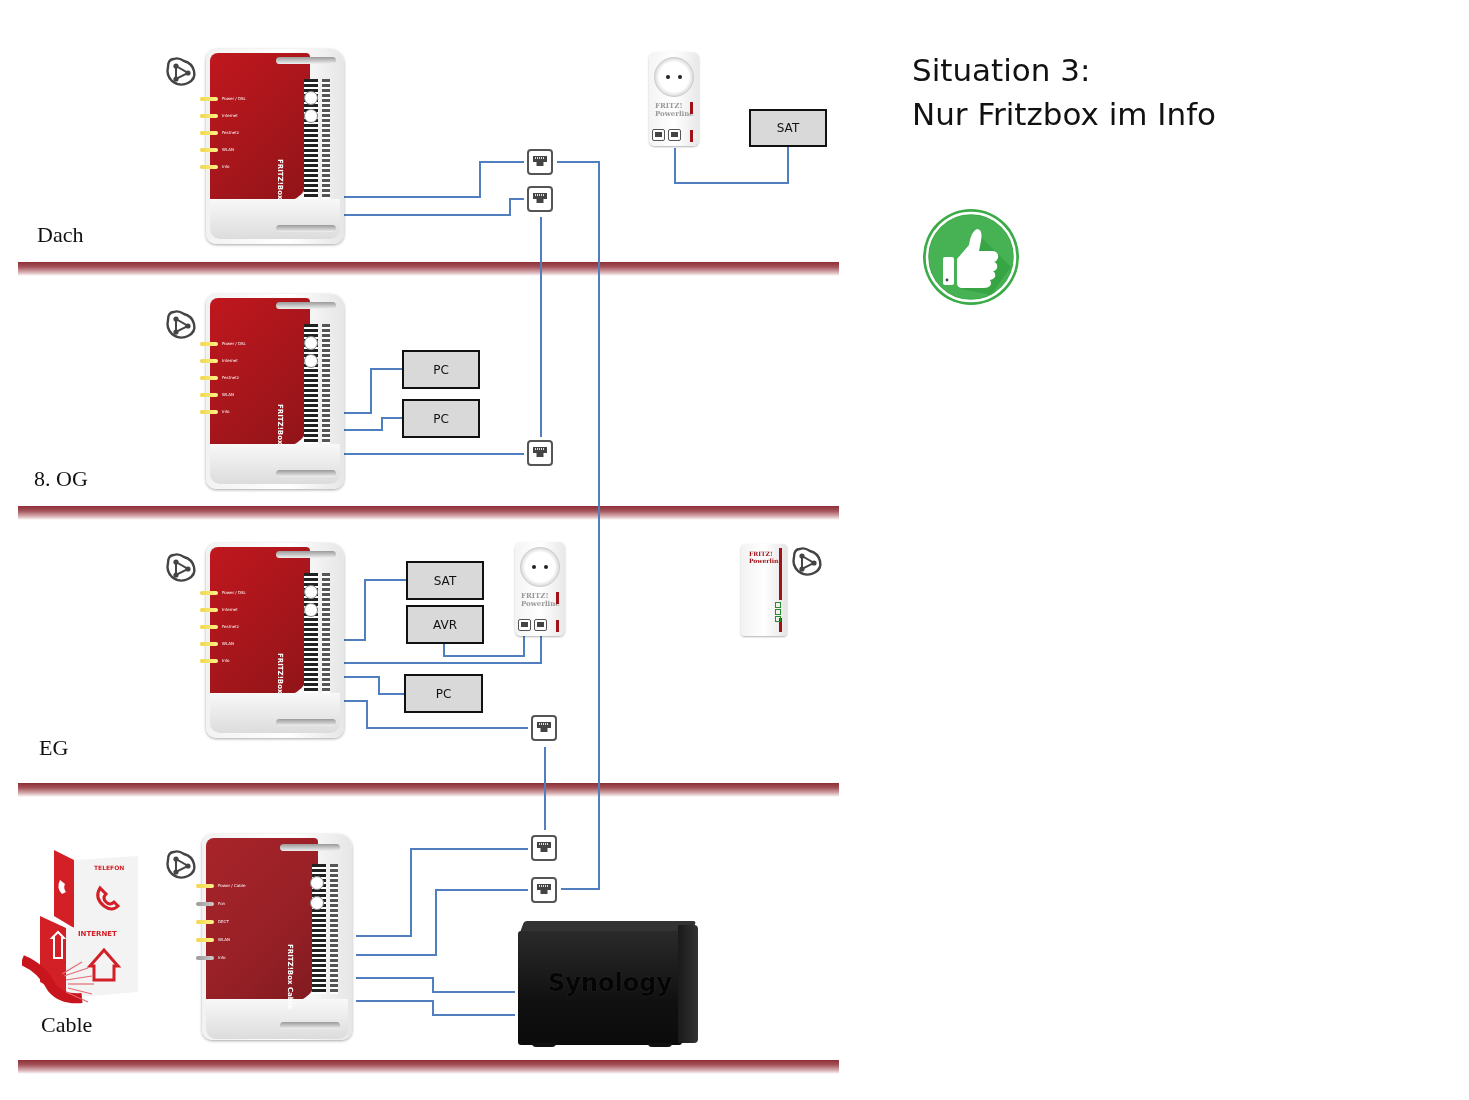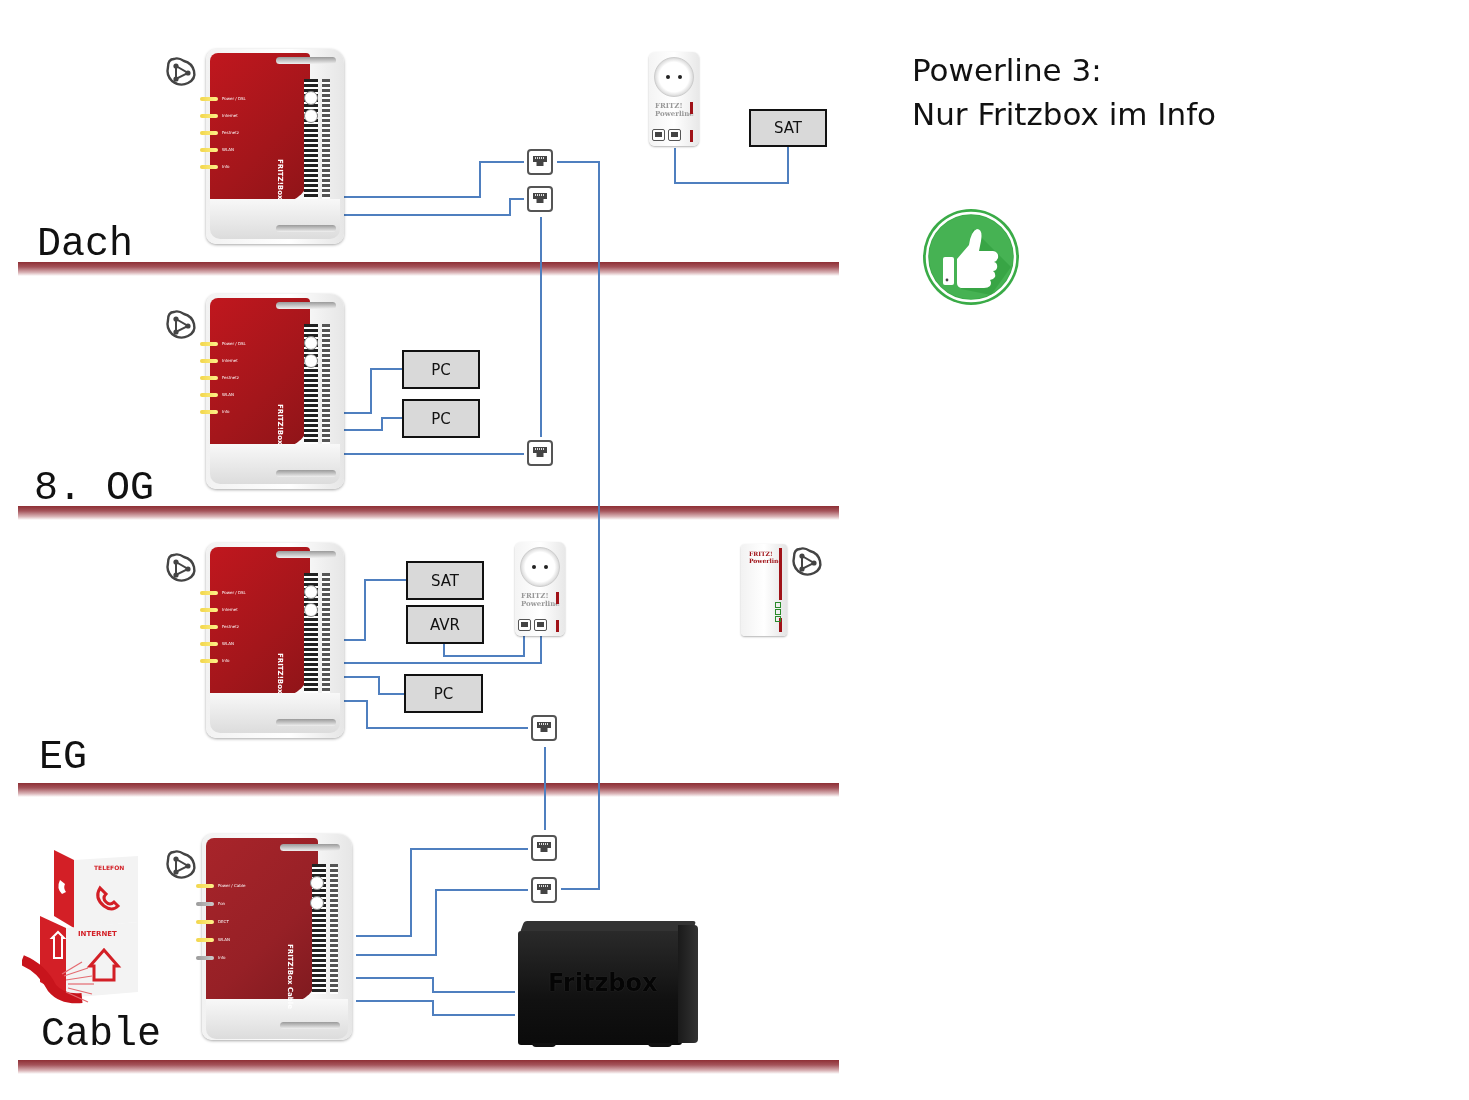--- a/index.html
+++ b/index.html
@@ -1,23 +1,23 @@
 <!DOCTYPE html>
 <html><head>
 <meta charset="utf-8">
 <style>
   html,body{margin:0;padding:0;background:#ffffff;}
   body{width:1469px;height:1100px;position:relative;overflow:hidden;font-family:"DejaVu Sans","Liberation Sans",sans-serif;}
   .abs{position:absolute;}
-  .floor-label{position:absolute;font-size:40px;color:#111;font-family:Liberation Mono, monospace;}
+  .floor-label{position:absolute;font-size:22px;color:#111;font-family:Liberation Serif, serif;}
   .divider{position:absolute;left:18px;width:821px;height:14px;
     background:linear-gradient(to bottom,#8e2f35 0%,#a4535a 35%,#d9b3b6 75%,#ffffff 100%);}
   .title{position:absolute;left:912px;font-size:31px;color:#111;font-family:"DejaVu Sans",sans-serif;line-height:44px;}
   .device-box{position:absolute;background:#d9d9d9;border:2px solid #111;box-sizing:border-box;
-    font-size:15px;color:#111;display:flex;align-items:center;justify-content:center;font-family:"DejaVu Sans",sans-serif;}
+    font-size:12px;color:#111;display:flex;align-items:center;justify-content:center;font-family:"DejaVu Sans",sans-serif;}
   .lines{position:absolute;left:0;top:0;width:1469px;height:1100px;pointer-events:none;}
   
   .router{position:absolute;width:138px;height:195px;}
   .router .body{position:absolute;left:0;top:0;width:138px;height:195px;border-radius:10px 14px 10px 10px;
     background:linear-gradient(90deg,#f2f2f2 0%,#ffffff 60%,#e6e6e6 100%);box-shadow:0 1px 3px rgba(0,0,0,.35);}
   .router .red{position:absolute;left:4px;top:4px;width:100px;height:150px;border-radius:8px 4px 30px 4px;
     background:linear-gradient(135deg,#c0171e 0%,#a3161b 60%,#8e1418 100%);}
   .router .bottom{position:absolute;left:4px;top:150px;width:130px;height:40px;border-radius:0 0 10px 10px;
     background:linear-gradient(180deg,#f8f8f8,#dcdcdc);}
   .router .handle{position:absolute;left:70px;width:60px;height:7px;border-radius:6px;
@@ -68,21 +68,21 @@
 <div class="floor-label" style="left:37px;top:222px;">Dach</div>
 <div class="floor-label" style="left:34px;top:466px;">8. OG</div>
 <div class="floor-label" style="left:39px;top:735px;">EG</div>
 <div class="floor-label" style="left:41px;top:1012px;">Cable</div>
 
 <div class="divider" style="top:262px;"></div>
 <div class="divider" style="top:506px;"></div>
 <div class="divider" style="top:783px;"></div>
 <div class="divider" style="top:1060px;"></div>
 
-<div class="title" style="top:48px;">Powerline 3:</div>
+<div class="title" style="top:48px;">Situation 3:</div>
 <div class="title" style="top:92px;">Nur Fritzbox im Info</div>
 
 <div class="abs" style="left:921px;top:207px;width:100px;height:100px;">
   <svg width="100" height="100" viewBox="0 0 100 100">
     <circle cx="50" cy="50" r="48" fill="#3aab47"></circle>
     <circle cx="50" cy="50" r="44" fill="none" stroke="#ffffff" stroke-width="2.5"></circle>
     <circle cx="50" cy="50" r="42" fill="#46b253"></circle>
     <path d="M52 22 L90 60 L70 88 L40 82 Z" fill="#2e9a3b" opacity="0.55"></path>
     <rect x="22" y="50" width="11" height="28" rx="2" fill="#ffffff"></rect>
     <circle cx="26" cy="73" r="1.4" fill="#444"></circle>
@@ -320,16 +320,16 @@
     </g>
   </svg>
   <div class="abs" style="left:72px;top:16px;font-size:6px;font-weight:bold;color:#d31f26;">TELEFON</div>
   <div class="abs" style="left:56px;top:82px;font-size:7px;font-weight:bold;color:#d31f26;">INTERNET</div>
 </div>
 
 <div class="nas" style="left:518px;top:921px;">
   <div class="top"></div>
     <div class="front"></div>
     <div class="side"></div>
-  <div class="name">Fritzbox</div>
+  <div class="name">Synology</div>
   <div class="foot" style="left:14px;"></div>
     <div class="foot" style="left:130px;"></div>
 </div>
 
 </body></html>

